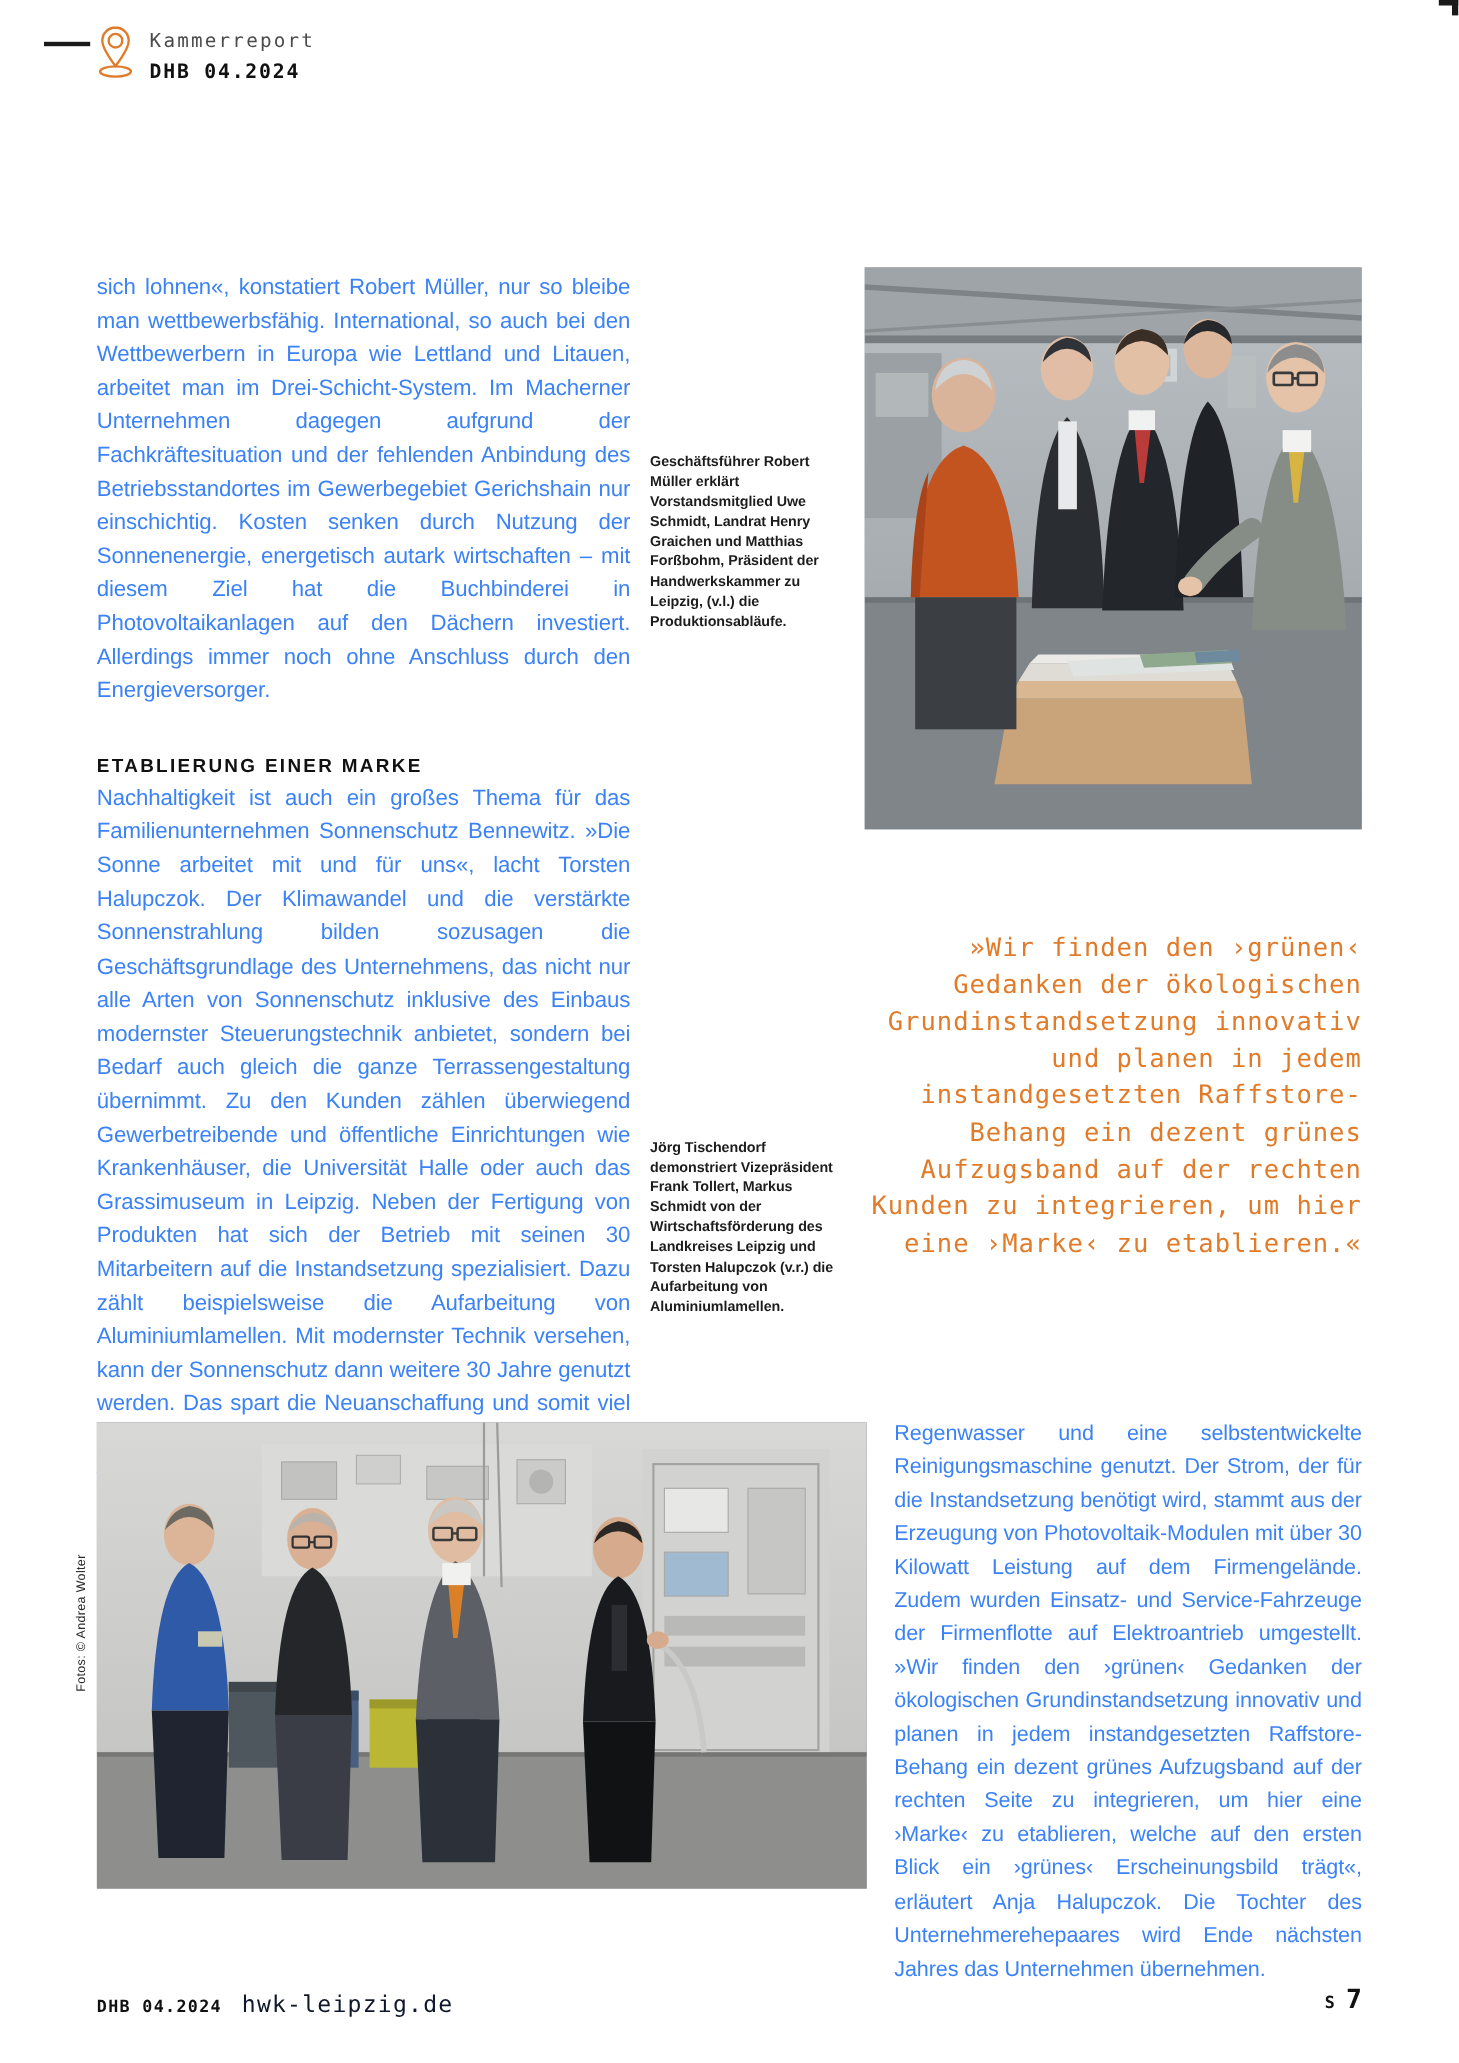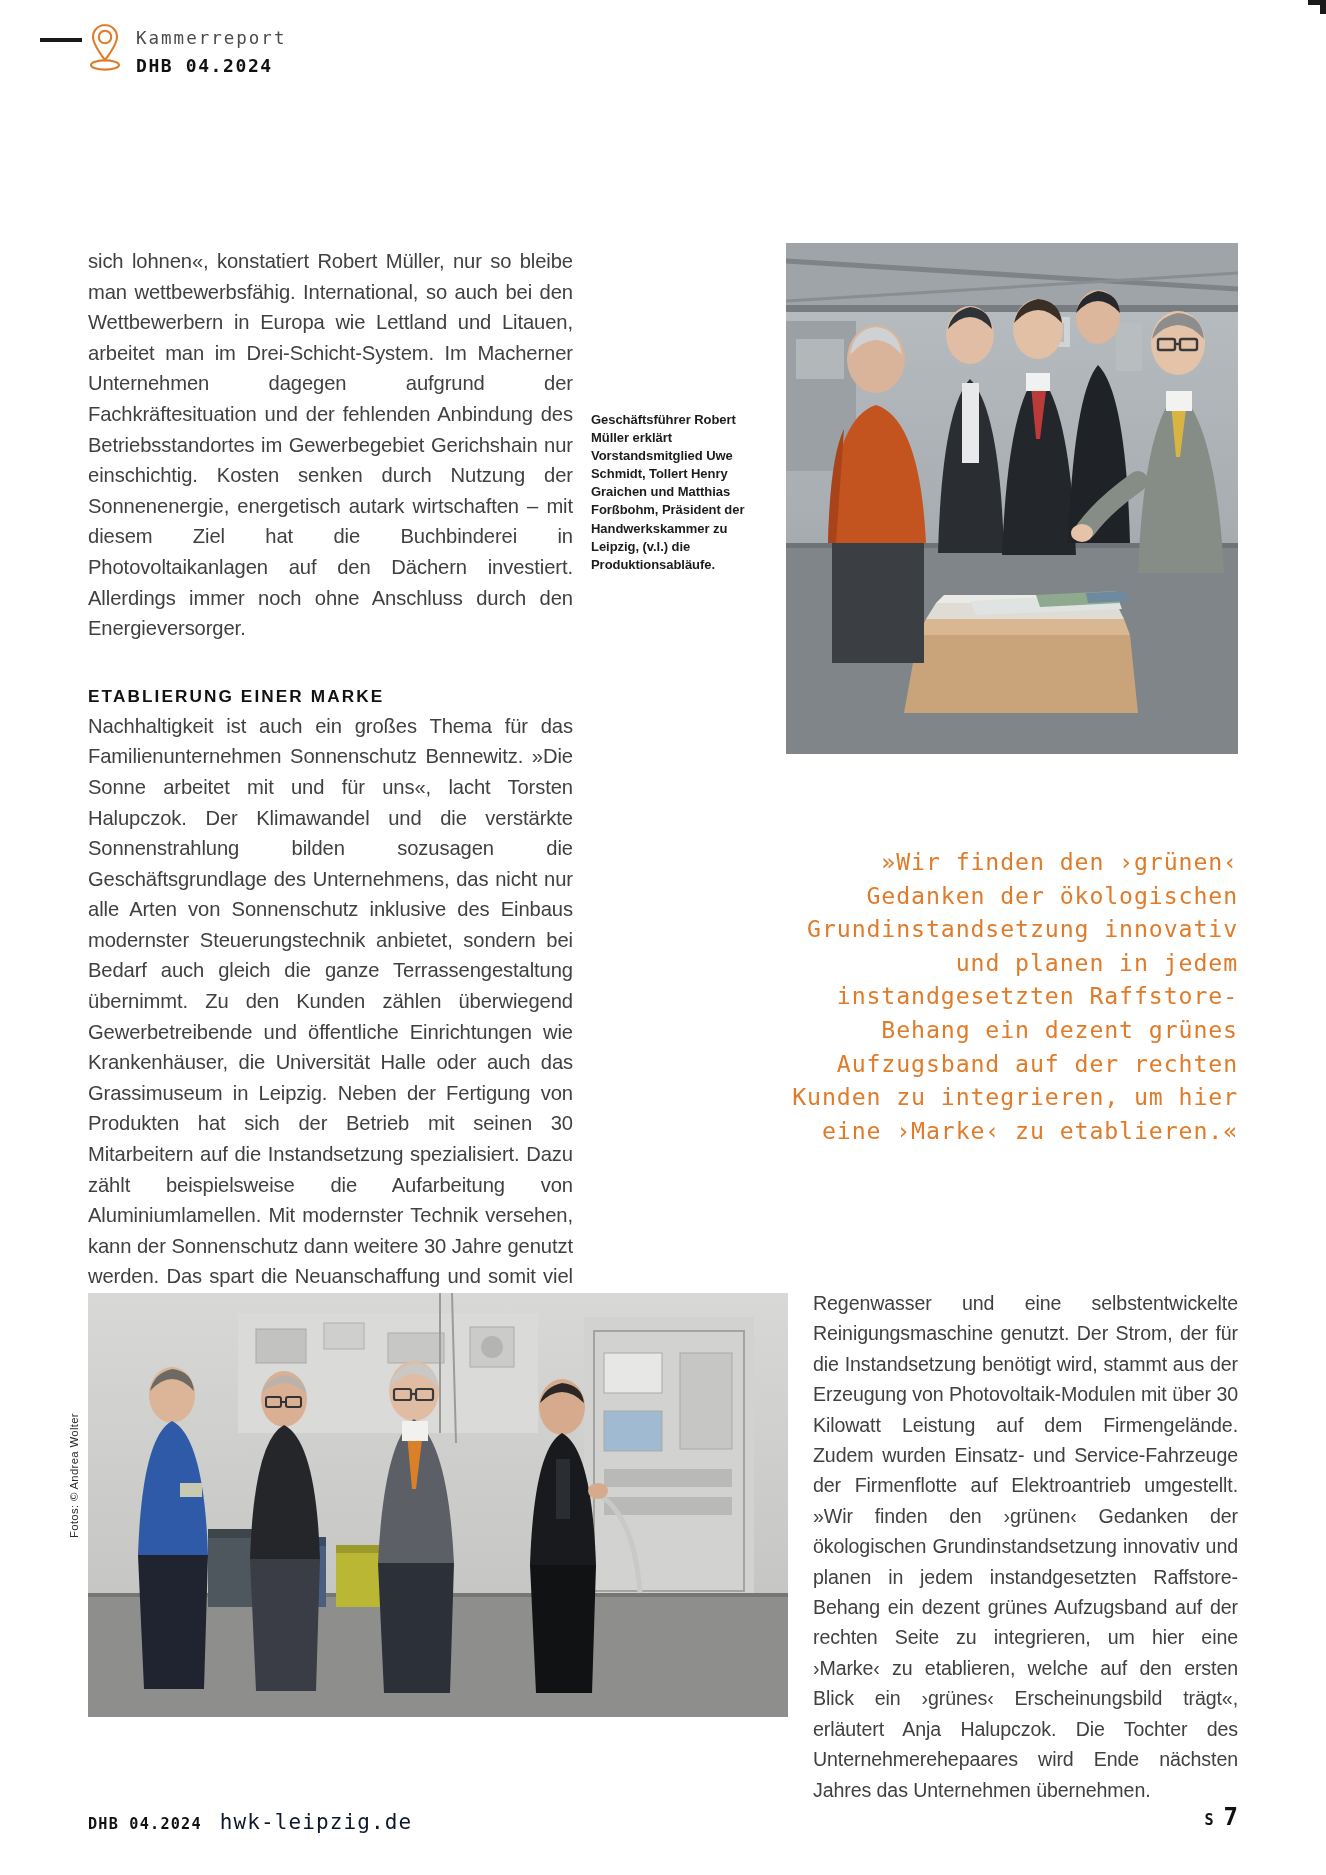--- a/index.html
+++ b/index.html
@@ -60,21 +60,21 @@
   
   .col-left {
     position: absolute;
     left: 88px;
     top: 246px;
     width: 485px;
   }
   .body-text {
     font-size: 20.2px;
     line-height: 30.6px;
-    color: #404040;
+    color: #3b82f6;
     text-align: justify;
     font-stretch: condensed;
     font-family: "Liberation Sans Narrow", "Liberation Sans", sans-serif;
     letter-spacing: -0.1px;
   }
   .section-head {
     font-size: 17.2px;
     font-weight: bold;
     letter-spacing: 2.1px;
     color: #111111;
@@ -246,21 +246,21 @@
   </div>
 
   <div class="col-left">
     <p class="body-text para">sich lohnen«, konstatiert Robert Müller, nur so bleibe man wettbewerbsfähig. International, so auch bei den Wettbewerbern in Europa wie Lettland und Litauen, arbeitet man im Drei-Schicht-System. Im Macherner Unternehmen dagegen aufgrund der Fachkräftesituation und der fehlenden Anbindung des Betriebsstandortes im Gewerbegebiet Gerichshain nur einschichtig. Kosten senken durch Nutzung der Sonnenenergie, energetisch autark wirtschaften – mit diesem Ziel hat die Buchbinderei in Photovoltaikanlagen auf den Dächern investiert. Allerdings immer noch ohne Anschluss durch den Energieversorger.</p>
 
     <div class="section-head">ETABLIERUNG EINER MARKE</div>
 
     <p class="body-text para"><span>Nachhaltigkeit ist auch ein großes Thema für das Familienunternehmen Sonnenschutz Bennewitz. »Die Sonne arbeitet mit und für uns«, lacht Torsten Halupczok. Der Klimawandel und die verstärkte Sonnenstrahlung bilden sozusagen die Geschäftsgrundlage des Unternehmens, das nicht nur alle Arten von Sonnenschutz inklusive des Einbaus modernster Steuerungstechnik anbietet, sondern bei Bedarf auch gleich die ganze Terrassengestaltung übernimmt. Zu den Kunden zählen überwiegend Gewerbetreibende und öffentliche Einrichtungen wie Krankenhäuser, die Universität Halle oder auch das Grassimuseum in Leipzig. Neben der Fertigung von Produkten hat sich der Betrieb mit seinen 30 Mitarbeitern auf die Instandsetzung spezialisiert. Dazu zählt beispielsweise die Aufarbeitung von Aluminiumlamellen. Mit modernster Technik versehen, kann der Sonnenschutz dann weitere 30 Jahre genutzt werden. Das spart die Neuanschaffung und somit viel CO</span><sub>2</sub><span>. Für die Reinigung der Sonnenschutzanlagen wird</span></p>
   </div>
 
-  <div class="caption" id="caption-1">Geschäftsführer Robert Müller erklärt Vorstandsmitglied Uwe Schmidt, Tollert Henry Graichen und Matthias Forßbohm, Präsident der Handwerkskammer zu Leipzig, (v.l.) die Produktionsabläufe.</div>
+  <div class="caption" id="caption-1">Geschäftsführer Robert Müller erklärt Vorstandsmitglied Uwe Schmidt, Landrat Henry Graichen und Matthias Forßbohm, Präsident der Handwerkskammer zu Leipzig, (v.l.) die Produktionsabläufe.</div>
 
   <div class="photo" id="photo-top">
     <svg viewBox="0 0 452 511" preserveAspectRatio="xMidYMid slice">
       <defs>
         <linearGradient id="hallbg" x1="0" y1="0" x2="0" y2="1">
           <stop offset="0%" stop-color="#b9bfc2"></stop>
           <stop offset="55%" stop-color="#a7adb0"></stop>
           <stop offset="100%" stop-color="#8d9396"></stop>
         </linearGradient>
         <linearGradient id="tabletop" x1="0" y1="0" x2="1" y2="0">
@@ -325,20 +325,21 @@
 
       <path d="M352 238 Q318 262 300 286" stroke="#868d86" stroke-width="20" fill="none" stroke-linecap="round"></path>
       <ellipse cx="296" cy="290" rx="11" ry="9" fill="#e4c3a9"></ellipse>
     </svg>
   </div>
 
   <div class="pullquote">
     <span>»Wir finden den ›grünen‹ Gedanken der ökologischen Grundinstandsetzung innovativ und planen in jedem instandgesetzten Raffstore-Behang ein dezent grünes Aufzugsband auf der rechten Kunden zu integrieren, um hier eine ›Marke‹ zu etablieren.«</span>
   </div>
 
+  <div class="caption" id="caption-2">Jörg Tischendorf demonstriert Vizepräsident Frank Tollert, Markus Schmidt von der Wirtschaftsförderung des Landkreises Leipzig und Torsten Halupczok (v.r.) die Aufarbeitung von Aluminiumlamellen.</div>
 
   <div class="photo" id="photo-bottom">
     <svg viewBox="0 0 700 424" preserveAspectRatio="xMidYMid slice">
       <defs>
         <linearGradient id="wsbg" x1="0" y1="0" x2="0" y2="1">
           <stop offset="0%" stop-color="#d8d9d6"></stop>
           <stop offset="70%" stop-color="#c6c7c4"></stop>
           <stop offset="100%" stop-color="#a9aaa7"></stop>
         </linearGradient>
       </defs>

